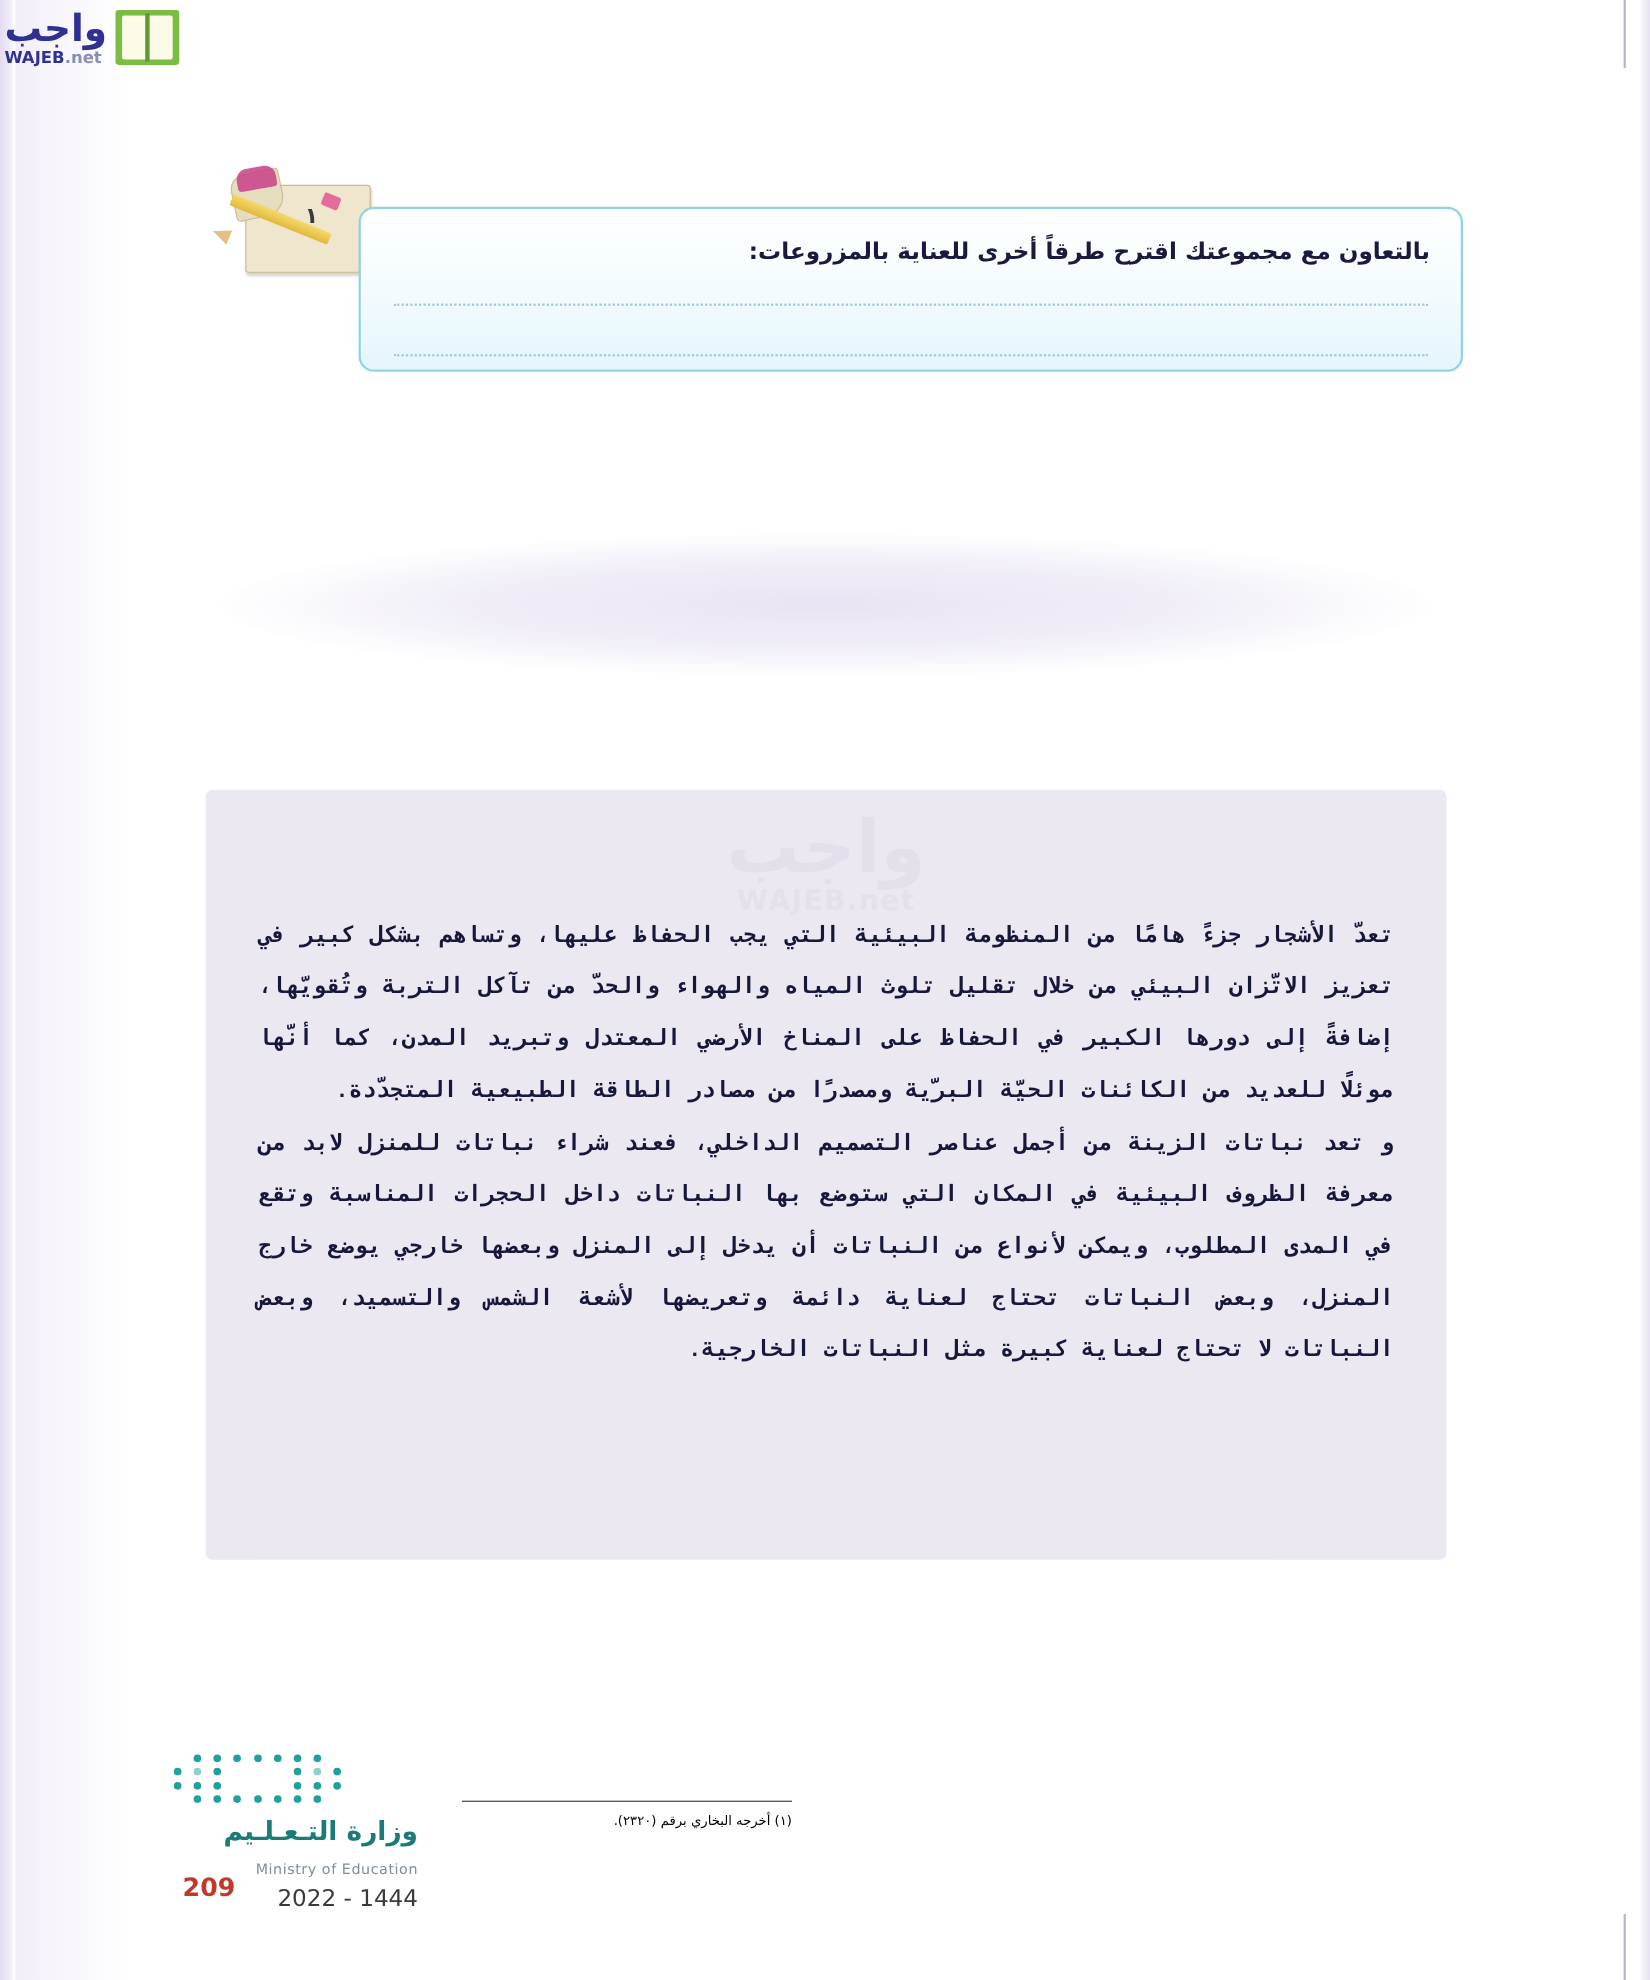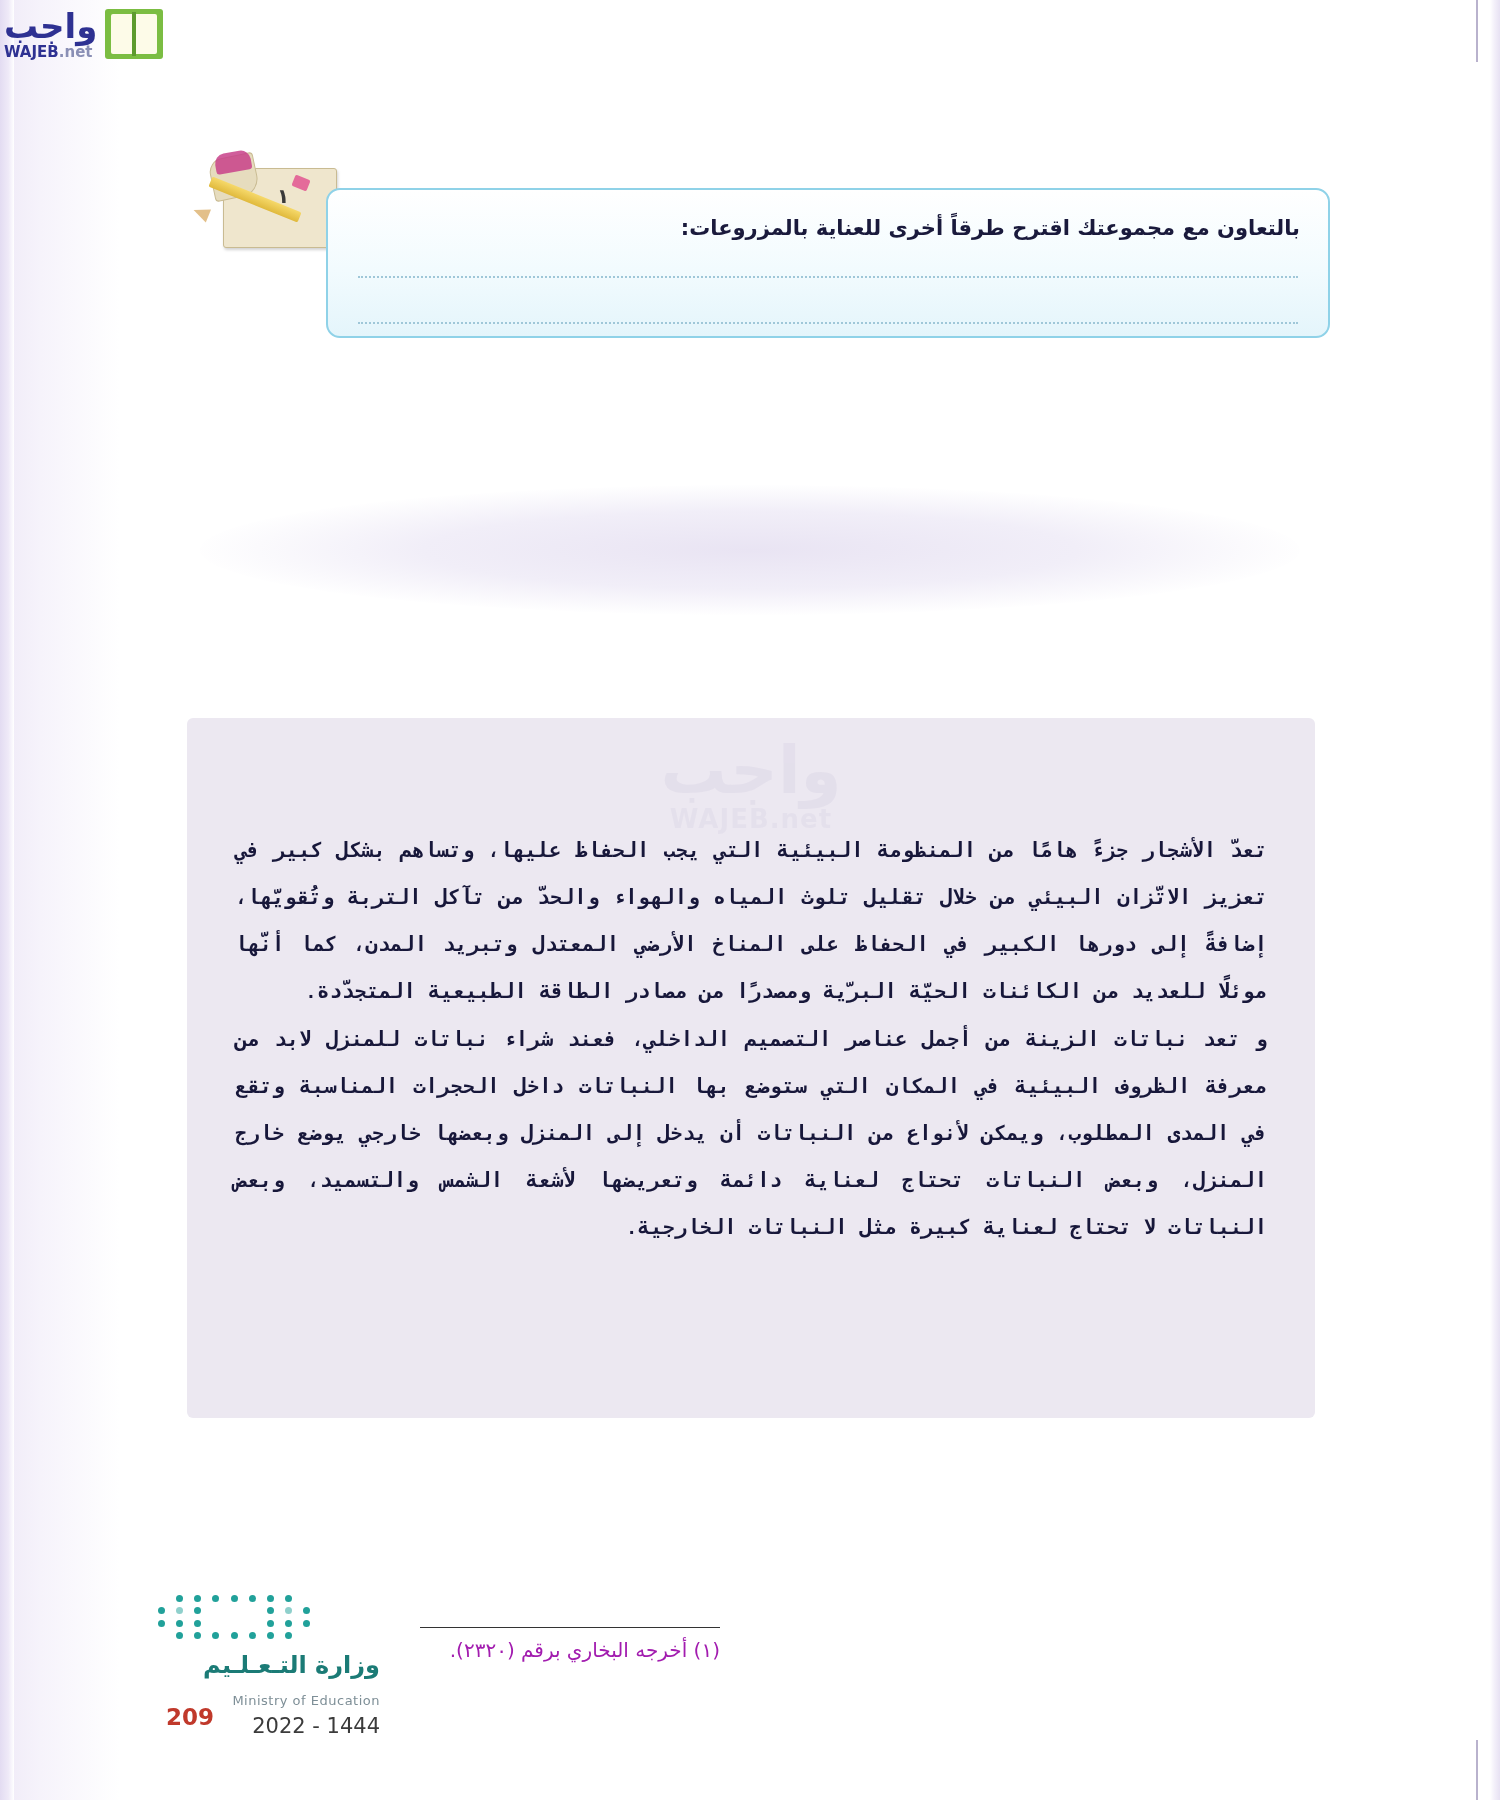--- a/index.html
+++ b/index.html
@@ -298,22 +298,22 @@
     direction: rtl;
     text-align: right;
   }
   .footnote .fn-rule {
     width: 300px;
     height: 1px;
     background: #333;
     margin: 0 0 10px auto;
   }
   .footnote .fn-text {
-    font-size: 20px;
-    color: #a21caf;
+    font-size: 12px;
+    color: #000000;
   }
 
   
   .ministry {
     position: absolute;
     bottom: 62px;
     left: 80px;
     width: 300px;
     direction: rtl;
     text-align: right;

